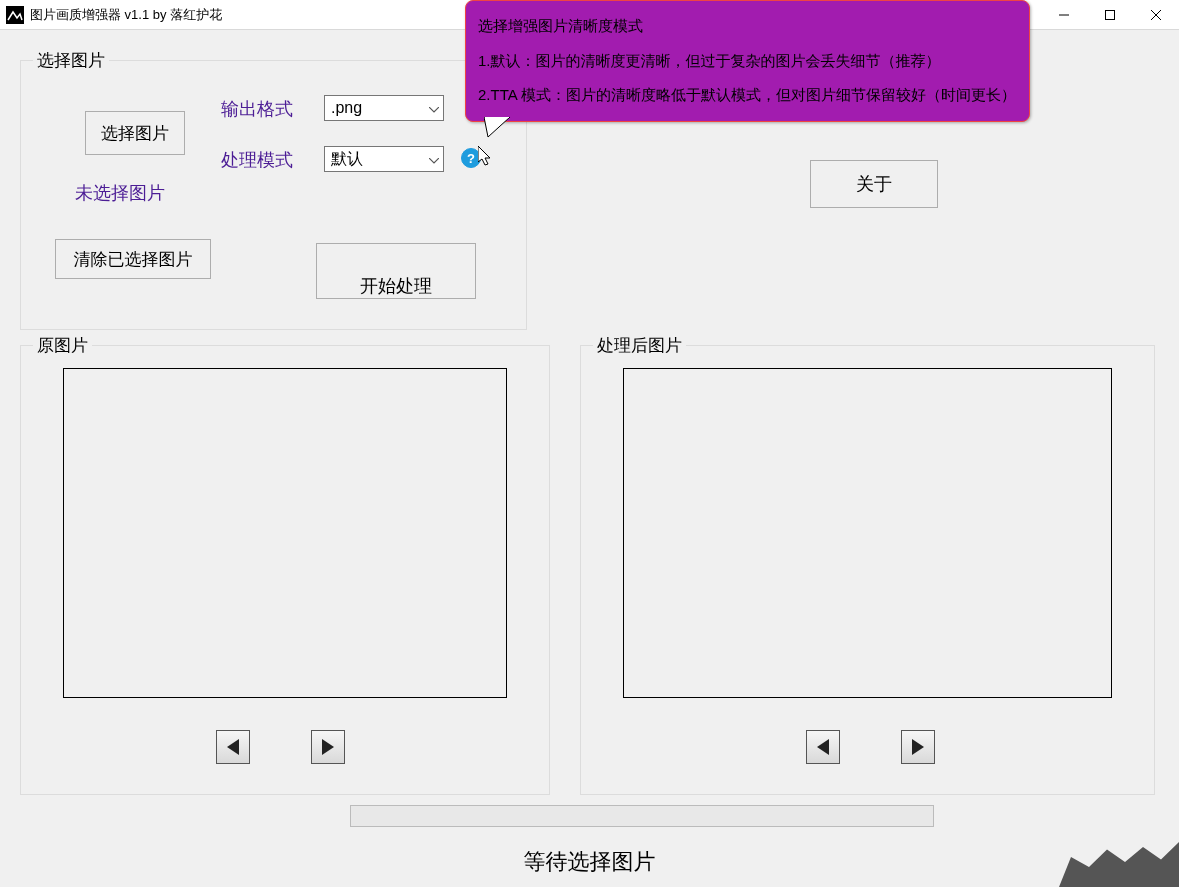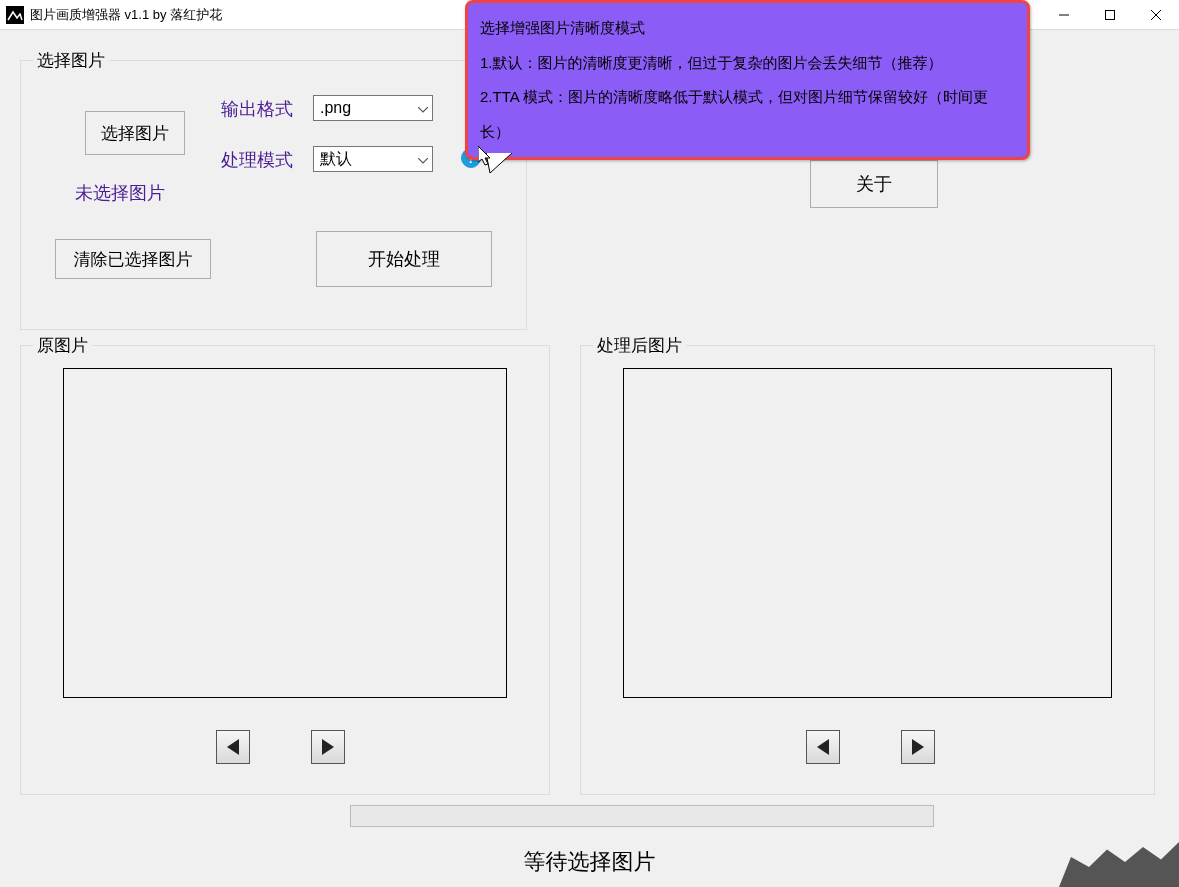--- a/index.html
+++ b/index.html
@@ -96,20 +96,21 @@
 
   .combo {
     border: 1px solid #767676;
     background: #fff;
     font-size: 16px;
     height: 26px;
     display: flex;
     align-items: center;
     padding: 0 22px 0 6px;
     position: relative;
+    margin-left: 11px;
   }
   .combo .chev {
     position: absolute;
     right: 4px; top: 50%;
     transform: translateY(-50%);
   }
 
   
   .help-icon {
     width: 20px; height: 20px;
@@ -120,22 +121,22 @@
     font-size: 13px;
     display: flex;
     align-items: center;
     justify-content: center;
     border: 1px solid #1e9cde;
   }
 
   
   .tooltip {
     position: absolute;
-    background: #8b5cf6;
-    border: 3px solid #ef4444;
+    background: #a21caf;
+    border: 1px solid #ef4444;
     border-radius: 8px;
     padding: 8px 12px;
     font-size: 15px;
     line-height: 2.3;
     color: #000;
     z-index: 20;
     box-shadow: 1px 1px 3px rgba(0,0,0,0.3);
   }
   .tooltip .tail {
     position: absolute;
@@ -260,21 +261,21 @@
       <span class="chev">
         <svg width="10" height="6">
             <polyline points="0,0 5,5 10,0" fill="none" stroke="#555" stroke-width="1.2"></polyline>
           </svg>
       </span>
     </div>
     <div class="help-icon" style="position:absolute; left:440px; top:87px;">
       <span>?</span>
     </div>
 
-    <div class="btn big" style="position:absolute; left:295px; top:170px; width:176px; height:56px;">
+    <div class="btn big" style="position:absolute; left:295px; top:182px; width:160px; height:56px;align-items:flex-end;">
       <span>开始处理</span>
     </div>
   </div>
 
   <div class="btn big" style="position:absolute; left:810px; top:130px; width:128px; height:48px;">
     <span>关于</span>
   </div>
 
   <div id="gb-orig" class="groupbox">
     <div class="legend">原图片</div>

